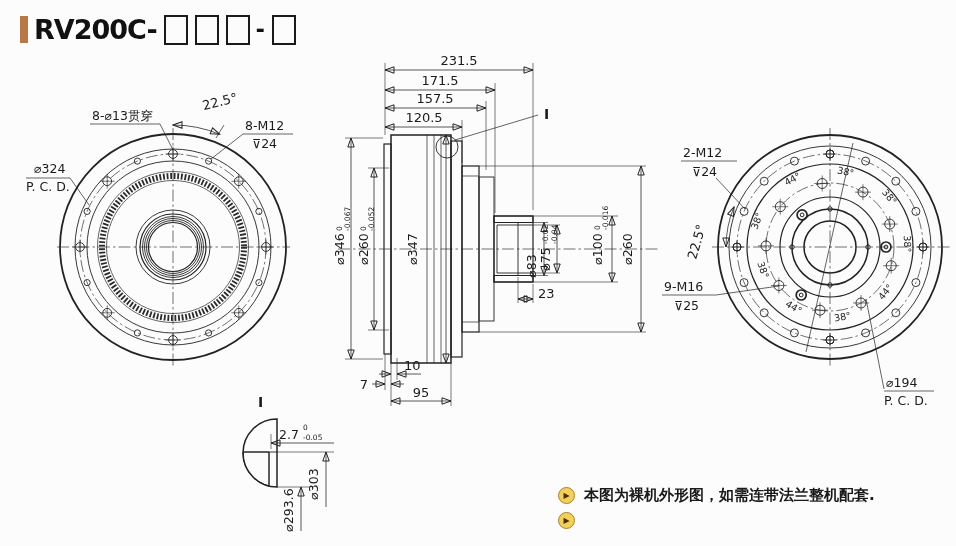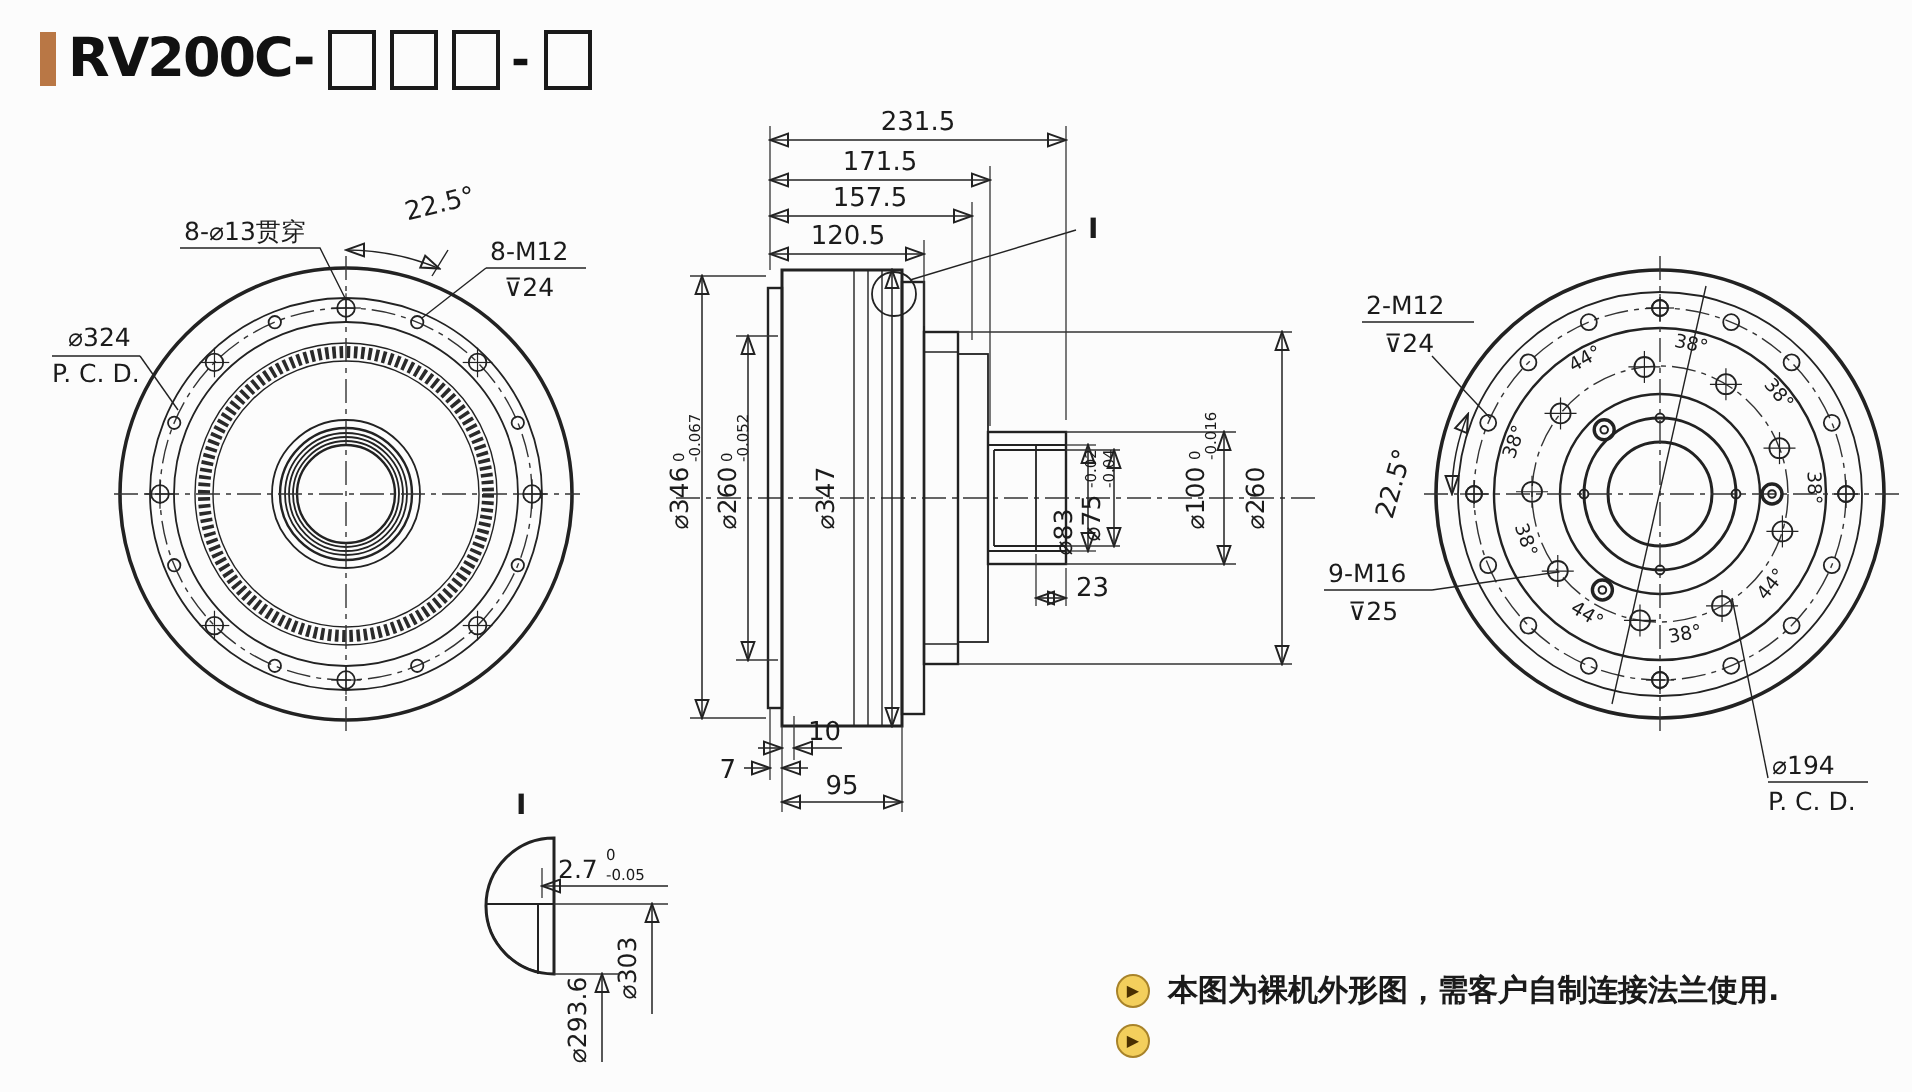--- a/index.html
+++ b/index.html
@@ -395,19 +395,19 @@
       <line x1="301" y1="531" x2="301" y2="487" class="dim" marker-end="url(#ar)"></line>
       <g transform="translate(293,510) rotate(-90)">
         <text class="t d12" text-anchor="middle">⌀293.6</text>
       </g>
     </g>
   </svg>
 
   <div class="notes">
     <div class="note">
       <span class="bullet">▶</span>
-      <span class="note-text">本图为裸机外形图，需客户自制连接法兰使用.</span>
+      <span class="note-text">本图为裸机外形图，如需连带法兰整机配套.</span>
     </div>
     <div class="note">
       <span class="bullet">▶</span>
     </div>
   </div>
 </div>
 
 </body></html>

